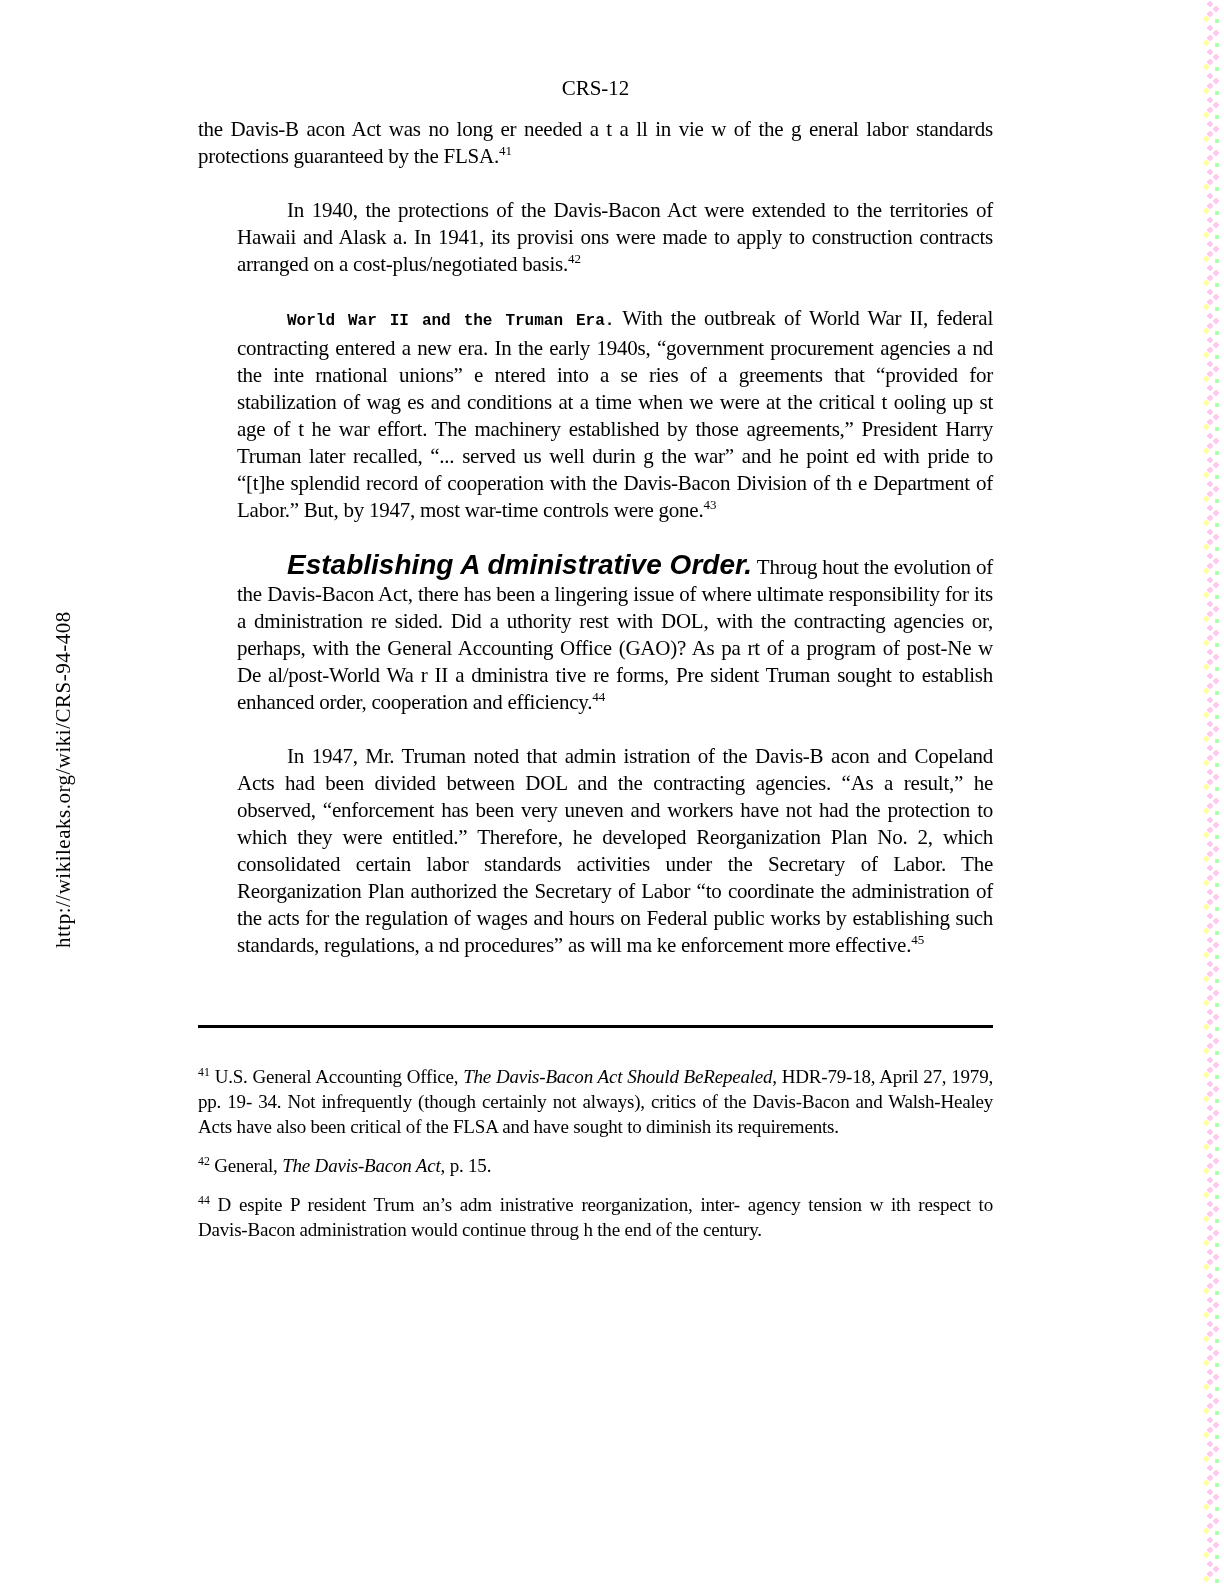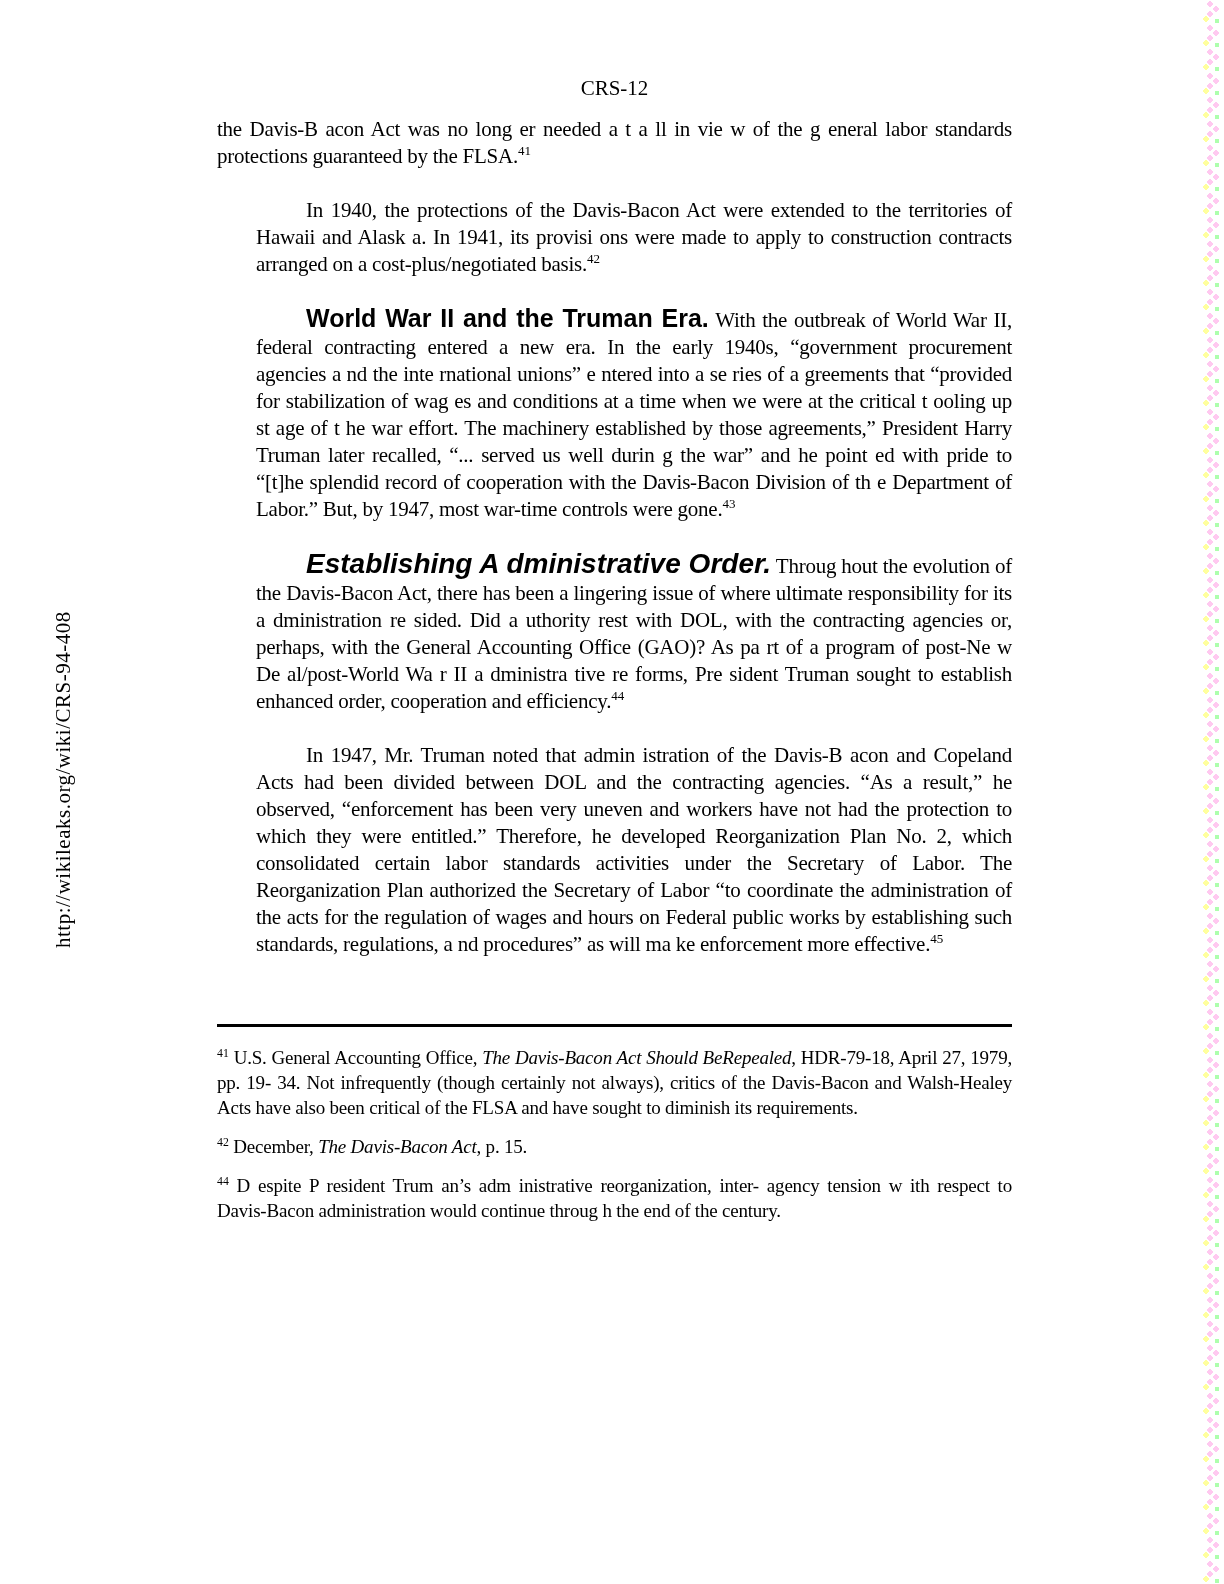--- a/index.html
+++ b/index.html
@@ -25,38 +25,38 @@
   }
   .watermark {
     position: absolute; left: 50px; top: 948px;
     transform: rotate(-90deg);
     transform-origin: 0 0;
     font: 21px/27px "Liberation Serif", serif;
     white-space: nowrap;
     letter-spacing: 0.5px;
   }
   .content {
-    position: absolute; left: 217px; top: 75px; width: 795px;
+    position: absolute; left: 198px; top: 75px; width: 795px;
   }
   .page-header {
     text-align: center;
     font: 21px/27px "Liberation Serif", serif;
   }
   .body-text p {
     font: 21px/27px "Liberation Serif", serif;
     letter-spacing: -0.25px;
     text-align: justify;
     margin: 27px 0 0 0;
   }
   .body-text p:first-child { margin-top: 14px; }
   .body-text p.indent { text-indent: 50px; margin-left: 39px; }
   .seg-heading {
-    font-family: Liberation Sans, sans-serif;
+    font-family: Liberation Mono, monospace;
     font-weight: bold;
-    font-size: 25px;
+    font-size: 16px;
     letter-spacing: 0;
   }
   .seg-heading-italic {
     font-family: "Liberation Sans", sans-serif;
     font-weight: bold;
     font-style: italic;
     font-size: 28px;
     letter-spacing: 0;
   }
   .seg-italic { font-style: italic; }
@@ -71,21 +71,21 @@
     height: 0;
     border-top: 3px solid #000000;
     width: 100%;
   }
   .footnotes p {
     font: 19px/25px "Liberation Serif", serif;
     letter-spacing: -0.2px;
     text-align: justify;
     margin: 14px 0 0 0;
   }
-  .footnotes p:first-child { margin-top: 18px; }
+  .footnotes p:first-child { margin-top: 36px; }
 </style>
 </head>
 <body>
 
 <div class="edge-pattern"></div>
 
 <div class="watermark">http://wikileaks.org/wiki/CRS-94-408</div>
 
 <div class="content">
   <div class="page-header">CRS-12</div>
@@ -95,16 +95,16 @@
       <p class="indent"><span class="seg-normal">In 1940, the protections of the Davis-Bacon Act were extended to the territories of Hawaii and Alask a.  In 1941, its provisi ons were made to apply to construction contracts arranged on a cost-plus/negotiated basis.</span><sup class="seg-sup">42</sup></p>
       <p class="indent"><span class="seg-heading">World War II and the Truman Era.</span><span class="seg-normal">  With the outbreak of World War II, federal contracting entered a new era. In the early 1940s, “government procurement agencies a nd the inte rnational unions” e ntered into a se ries of a greements that “provided for stabilization of wag es and conditions at a time when we were at the critical t ooling up st age of t he war effort.  The machinery established by those agreements,” President Harry Truman later recalled, “... served us well durin g the war” and he point ed with pride to “[t]he splendid record of cooperation with the Davis-Bacon Division of th e Department of Labor.”  But, by 1947, most war-time controls were gone.</span><sup class="seg-sup">43</sup></p>
       <p class="indent"><span class="seg-heading-italic">Establishing A dministrative Order.</span><span class="seg-normal">  Throug hout the evolution of the Davis-Bacon Act, there has been a lingering issue of where ultimate responsibility for its a dministration re sided.  Did a uthority rest with DOL, with the contracting agencies or, perhaps, with the General Accounting Office (GAO)?  As pa rt of a program of post-Ne w De al/post-World Wa r II a dministra tive re forms, Pre sident Truman sought to establish enhanced order, cooperation and efficiency.</span><sup class="seg-sup">44</sup></p>
       <p class="indent"><span class="seg-normal">In 1947, Mr. Truman noted that admin istration of the Davis-B acon and Copeland Acts had been divided between DOL and the contracting agencies.  “As a result,” he observed, “enforcement has been very uneven and workers have not had the protection to which they were entitled.” Therefore, he developed Reorganization Plan No. 2, which consolidated certain labor standards activities under the Secretary of Labor.  The Reorganization Plan authorized the Secretary of Labor “to coordinate the administration of the acts for the regulation of wages and hours on Federal public works by establishing such standards, regulations, a nd procedures” as will ma ke enforcement more effective.</span><sup class="seg-sup">45</sup></p>
     </div>
 
   <div class="footnote-rule"></div>
 
   <div class="footnotes">
       <p><sup class="seg-sup">41</sup><span class="seg-normal"> U.S. General Accounting Office, </span><span class="seg-italic">The Davis-Bacon Act Should BeRepealed</span><span class="seg-normal">, HDR-79-18, April 27, 1979, pp. 19- 34.  Not infrequently (though certainly not always), critics of the Davis-Bacon and Walsh-Healey Acts have also been critical of the FLSA and have sought to diminish its requirements.</span></p>
-      <p><sup class="seg-sup">42</sup><span class="seg-normal"> December, </span><span class="seg-italic">The Davis-Bacon Act</span><span class="seg-normal">, p. 15.</span></p>
+      <p><sup class="seg-sup">42</sup><span class="seg-normal"> General, </span><span class="seg-italic">The Davis-Bacon Act</span><span class="seg-normal">, p. 15.</span></p>
       <p><sup class="seg-sup">44</sup><span class="seg-normal"> D espite P resident Trum an’s adm inistrative reorganization, inter- agency tension w ith respect to Davis-Bacon administration would continue throug h the end of the century.</span></p>
     </div>
 </div>
 
 </body></html>

